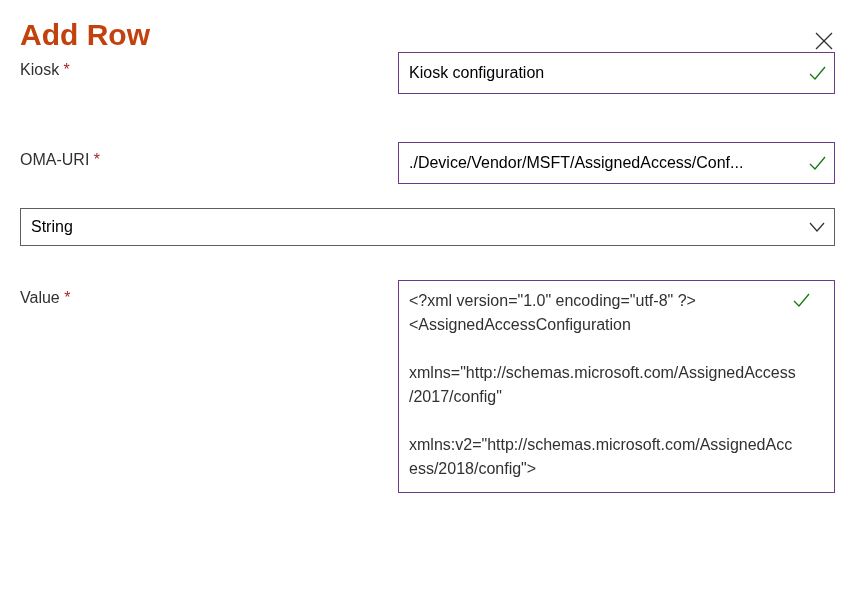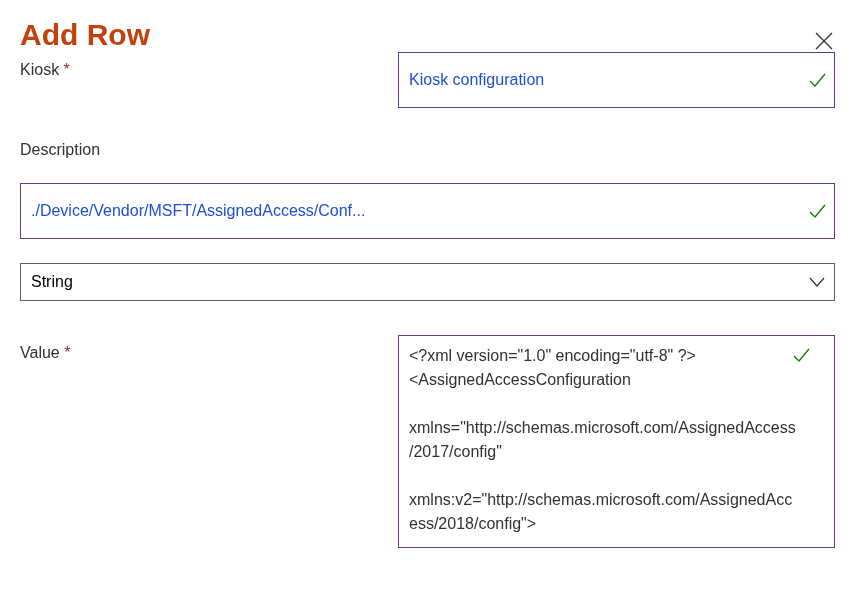--- a/index.html
+++ b/index.html
@@ -47,25 +47,25 @@
     flex-shrink: 0;
   }
   .required { color: #a4262c; }
   .control {
     flex: 1;
     position: relative;
   }
 
   .txt {
     width: 100%;
-    height: 56px;
+    height: 42px;
     font-size: 16px;
     border: 1px solid #605e5c;
     padding: 6px 36px 6px 10px;
-    color: #1d4ed8;
+    color: #000000;
     font-family: inherit;
     outline: none;
   }
   .txt.validated { border: 1px solid #6b3b8a; }
   .txt::placeholder { color: #605e5c; }
 
   .check-icon {
     position: absolute;
     right: 8px;
     top: 50%;
@@ -149,26 +149,27 @@
     <input type="text" class="txt validated" value="Kiosk configuration" style="">
     <span class="check-icon">
       <svg width="20" height="20" viewBox="0 0 20 20">
           <polyline points="3,11 8,16 18,4" fill="none" stroke="#107c10" stroke-width="1.3"></polyline>
         </svg>
     </span>
   </div>
 </div>
 
 <div class="row">
+</div>
+
+<div class="row">
   <div class="label">
-    <span>Description</span>
-  </div>
-</div>
-
-<div class="row">
+    <span>OMA-URI</span>
+    <span class="required">*</span>
+  </div>
   <div class="control">
     <input type="text" class="txt validated" value="./Device/Vendor/MSFT/AssignedAccess/Conf..." style="">
     <span class="check-icon">
       <svg width="20" height="20" viewBox="0 0 20 20">
           <polyline points="3,11 8,16 18,4" fill="none" stroke="#107c10" stroke-width="1.3"></polyline>
         </svg>
     </span>
   </div>
 </div>
 

